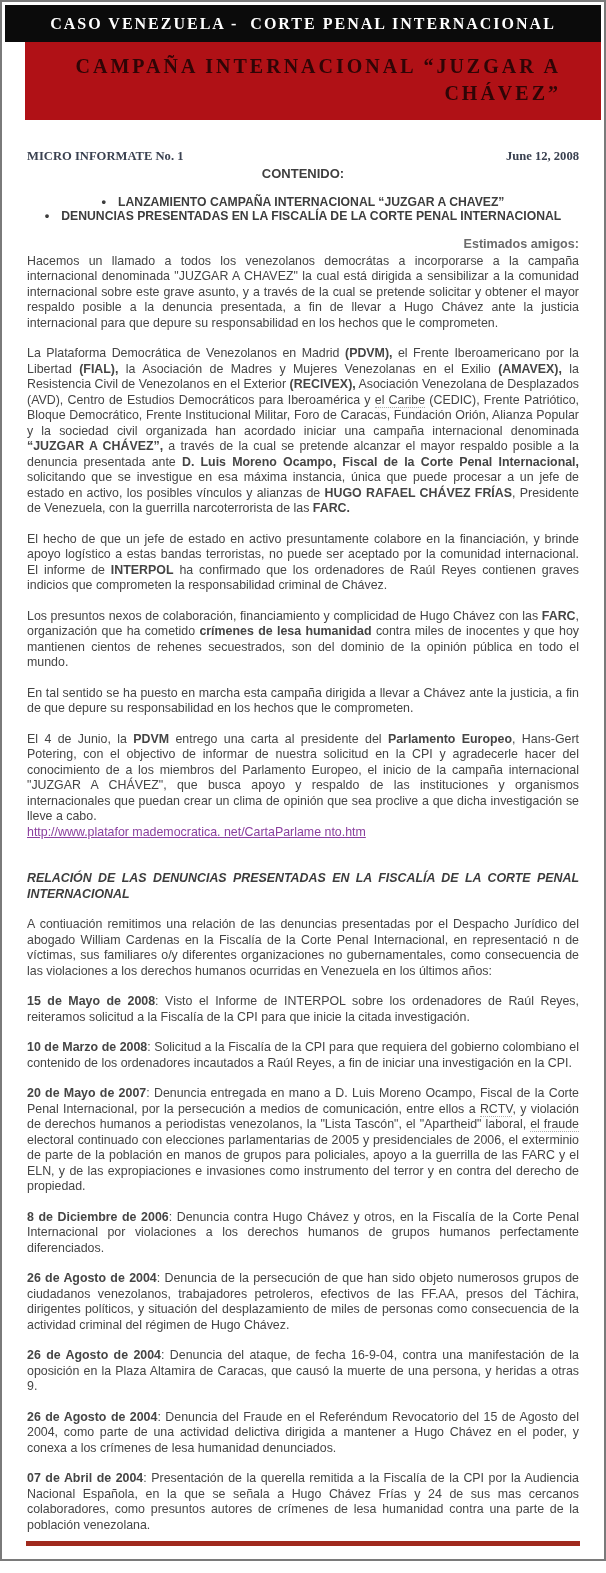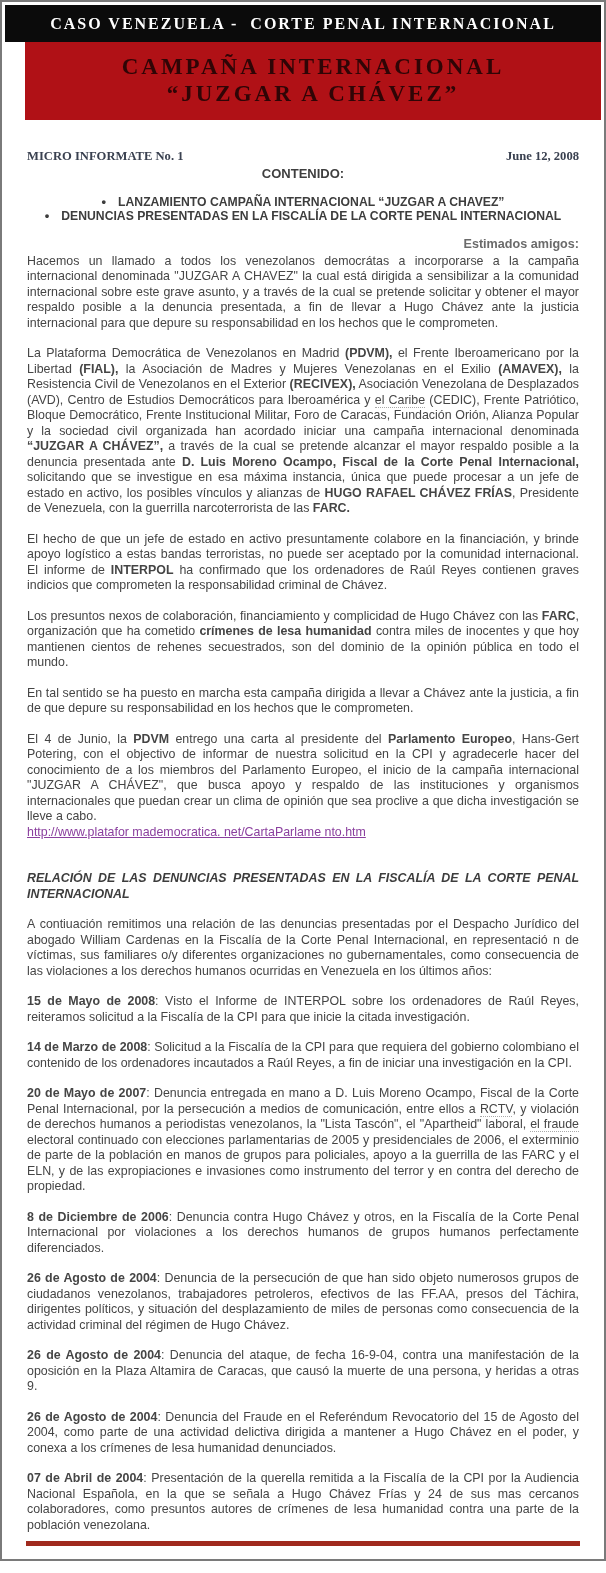--- a/index.html
+++ b/index.html
@@ -17,23 +17,23 @@
   .titlebar{
     background:var(--bar-black,#0b0b0b);
     color:#ffffff;text-align:center;
     font-family:"Liberation Serif",serif;font-weight:bold;
     font-size:16px;letter-spacing:2px;
     padding:10px 0 9px 0;
   }
   .banner{
     background:var(--banner-red,#b01116);
     color:var(--banner-text,#2f0506);
-    text-align:center;
+    text-align:right;
     font-family:"Liberation Serif",serif;font-weight:bold;
-    font-size:23px;letter-spacing:3px;line-height:27px;
+    font-size:20px;letter-spacing:3px;line-height:27px;
     padding:11px 40px 13px 40px;
     margin-left:20px;
   }
   .content{
     padding:0 22px;color:var(--body-text,#454545);
     font-size:12.4px;line-height:15.5px;text-align:justify;
   }
   .meta-row{
     display:flex;justify-content:space-between;align-items:baseline;
     margin-top:29px;
@@ -109,21 +109,21 @@
       <p class="para nogap"><span>El 4 de Junio, la </span><span class="b">PDVM</span><span> entrego una carta al presidente del </span><span class="b">Parlamento Europeo</span><span>, Hans-Gert Potering, con el objectivo de informar de nuestra solicitud en la CPI y agradecerle hacer del conocimiento de a los miembros del Parlamento Europeo, el inicio de la campaña internacional "JUZGAR A CHÁVEZ", que busca apoyo y respaldo de las instituciones y organismos internacionales que puedan crear un clima de opinión que sea proclive a que dicha investigación se lleve a cabo.</span></p>
       <p class="link-line">
         <a class="doc-link">http://www.platafor mademocratica. net/CartaParlame nto.htm</a>
       </p>
 
       <h3 class="section-heading">RELACIÓN DE LAS DENUNCIAS PRESENTADAS EN LA FISCALÍA DE LA CORTE PENAL INTERNACIONAL</h3>
 
       <p class="para"><span>A contiuación remitimos una relación de las denuncias presentadas por el Despacho Jurídico del abogado William Cardenas en la Fiscalía de la Corte Penal Internacional, en representació n de víctimas, sus familiares o/y diferentes organizaciones no gubernamentales,  como consecuencia de las violaciones a los derechos humanos ocurridas en Venezuela en los últimos años:</span></p>
 
       <p class="para"><span class="b">15 de Mayo de 2008</span><span>: Visto el Informe de INTERPOL sobre los ordenadores de Raúl Reyes, reiteramos  solicitud a la Fiscalía de la CPI para que inicie la citada investigación.</span></p>
-      <p class="para"><span class="b">14 de Marzo de 2008</span><span>: Solicitud a la Fiscalía de la CPI para que requiera del gobierno colombiano el contenido de los ordenadores incautados a Raúl Reyes, a fin de iniciar una investigación en la CPI.</span></p>
+      <p class="para"><span class="b">10 de Marzo de 2008</span><span>: Solicitud a la Fiscalía de la CPI para que requiera del gobierno colombiano el contenido de los ordenadores incautados a Raúl Reyes, a fin de iniciar una investigación en la CPI.</span></p>
       <p class="para"><span class="b">20 de Mayo de 2007</span><span>: Denuncia entregada en mano a D. Luis Moreno Ocampo, Fiscal de la Corte Penal Internacional, por la persecución a medios de comunicación, entre ellos a </span><span class="dotted">RCTV</span><span>,  y violación de derechos humanos a periodistas venezolanos, la "Lista Tascón", el "Apartheid" laboral, </span><span class="dotted">el fraude</span><span> electoral continuado con elecciones parlamentarias de 2005 y presidenciales de 2006, el exterminio de parte de la población en manos de grupos para policiales, apoyo a la guerrilla de las FARC y el ELN, y de las expropiaciones e invasiones como instrumento del terror y en contra del derecho de propiedad.</span></p>
       <p class="para"><span class="b">8 de Diciembre de 2006</span><span>: Denuncia contra Hugo Chávez y otros, en la Fiscalía de la Corte Penal Internacional  por violaciones a los derechos humanos de grupos humanos perfectamente diferenciados.</span></p>
       <p class="para"><span class="b">26 de Agosto de 2004</span><span>: Denuncia de la persecución de que han sido objeto numerosos grupos de ciudadanos venezolanos, trabajadores petroleros, efectivos de las FF.AA, presos del Táchira, dirigentes políticos, y situación del desplazamiento de miles de personas como consecuencia de la actividad criminal del régimen de Hugo Chávez.</span></p>
       <p class="para"><span class="b">26 de Agosto de 2004</span><span>: Denuncia del ataque, de fecha 16-9-04, contra una manifestación de la oposición en la Plaza Altamira de Caracas, que causó la muerte de una persona, y heridas a otras 9.</span></p>
       <p class="para"><span class="b">26 de Agosto de 2004</span><span>: Denuncia del Fraude en el Referéndum Revocatorio del 15 de Agosto del 2004, como parte de una actividad delictiva dirigida a mantener a Hugo Chávez en el poder, y conexa a los crímenes de lesa humanidad denunciados.</span></p>
       <p class="para"><span class="b">07 de Abril de 2004</span><span>: Presentación de la querella remitida a la Fiscalía de la CPI por la Audiencia Nacional Española, en la que se señala a Hugo Chávez Frías y 24 de sus mas cercanos colaboradores, como presuntos autores de crímenes de lesa humanidad contra una parte de la población venezolana.</span></p>
 
     </div>
 
     <div class="bottom-rule"></div>

